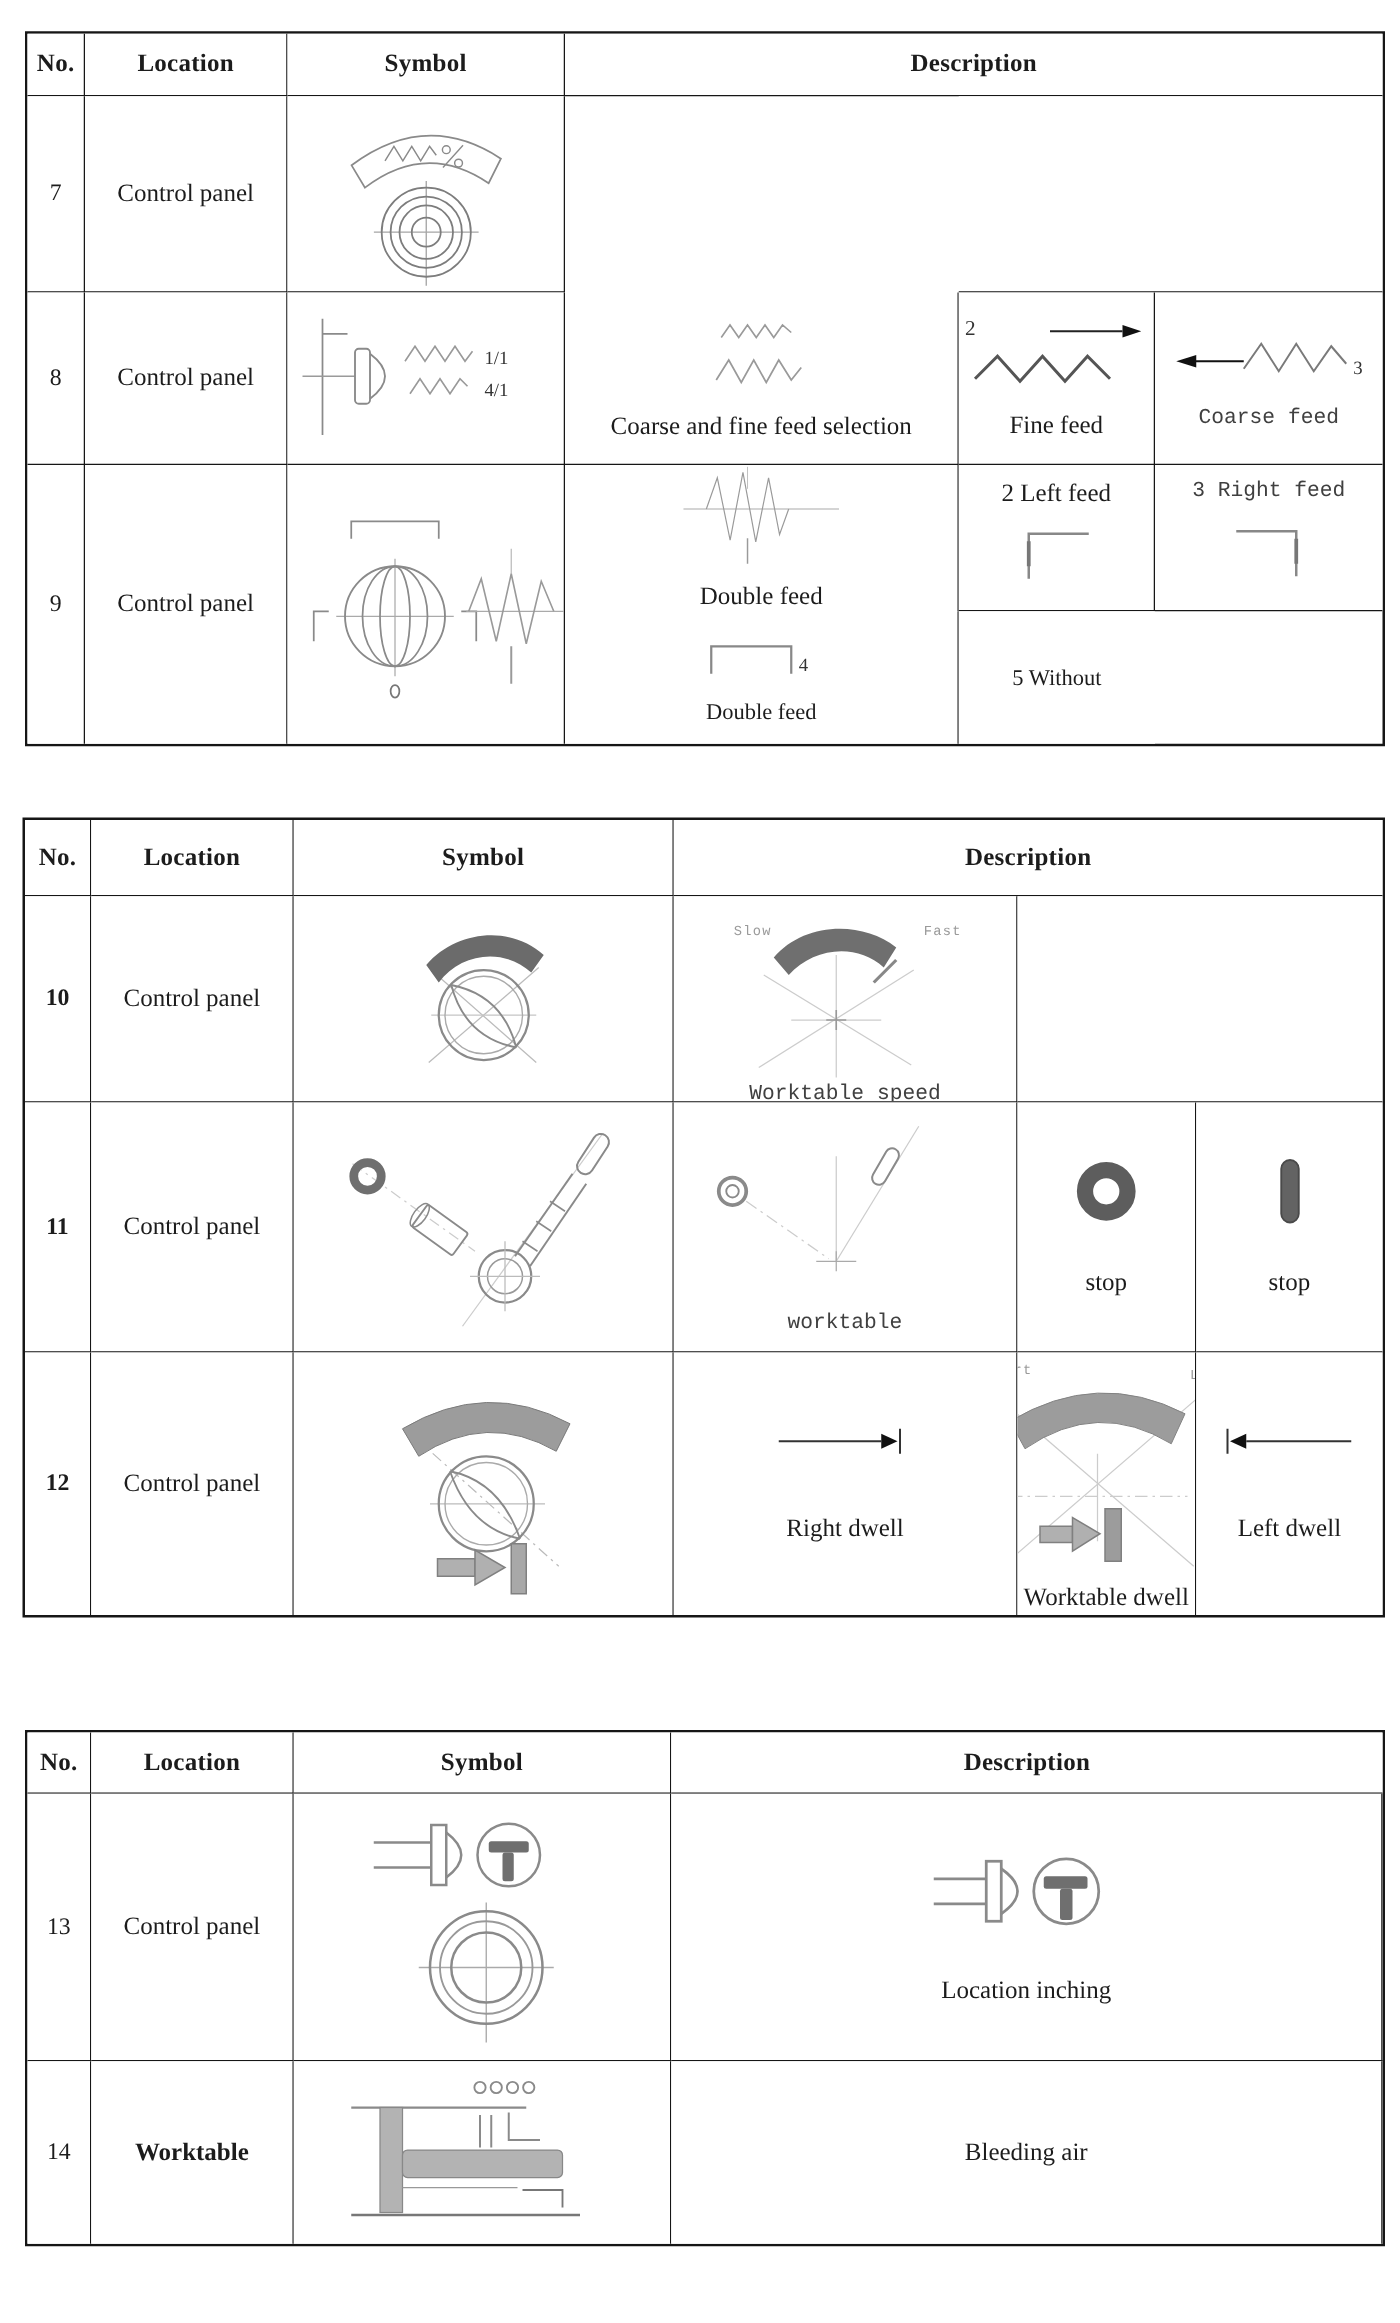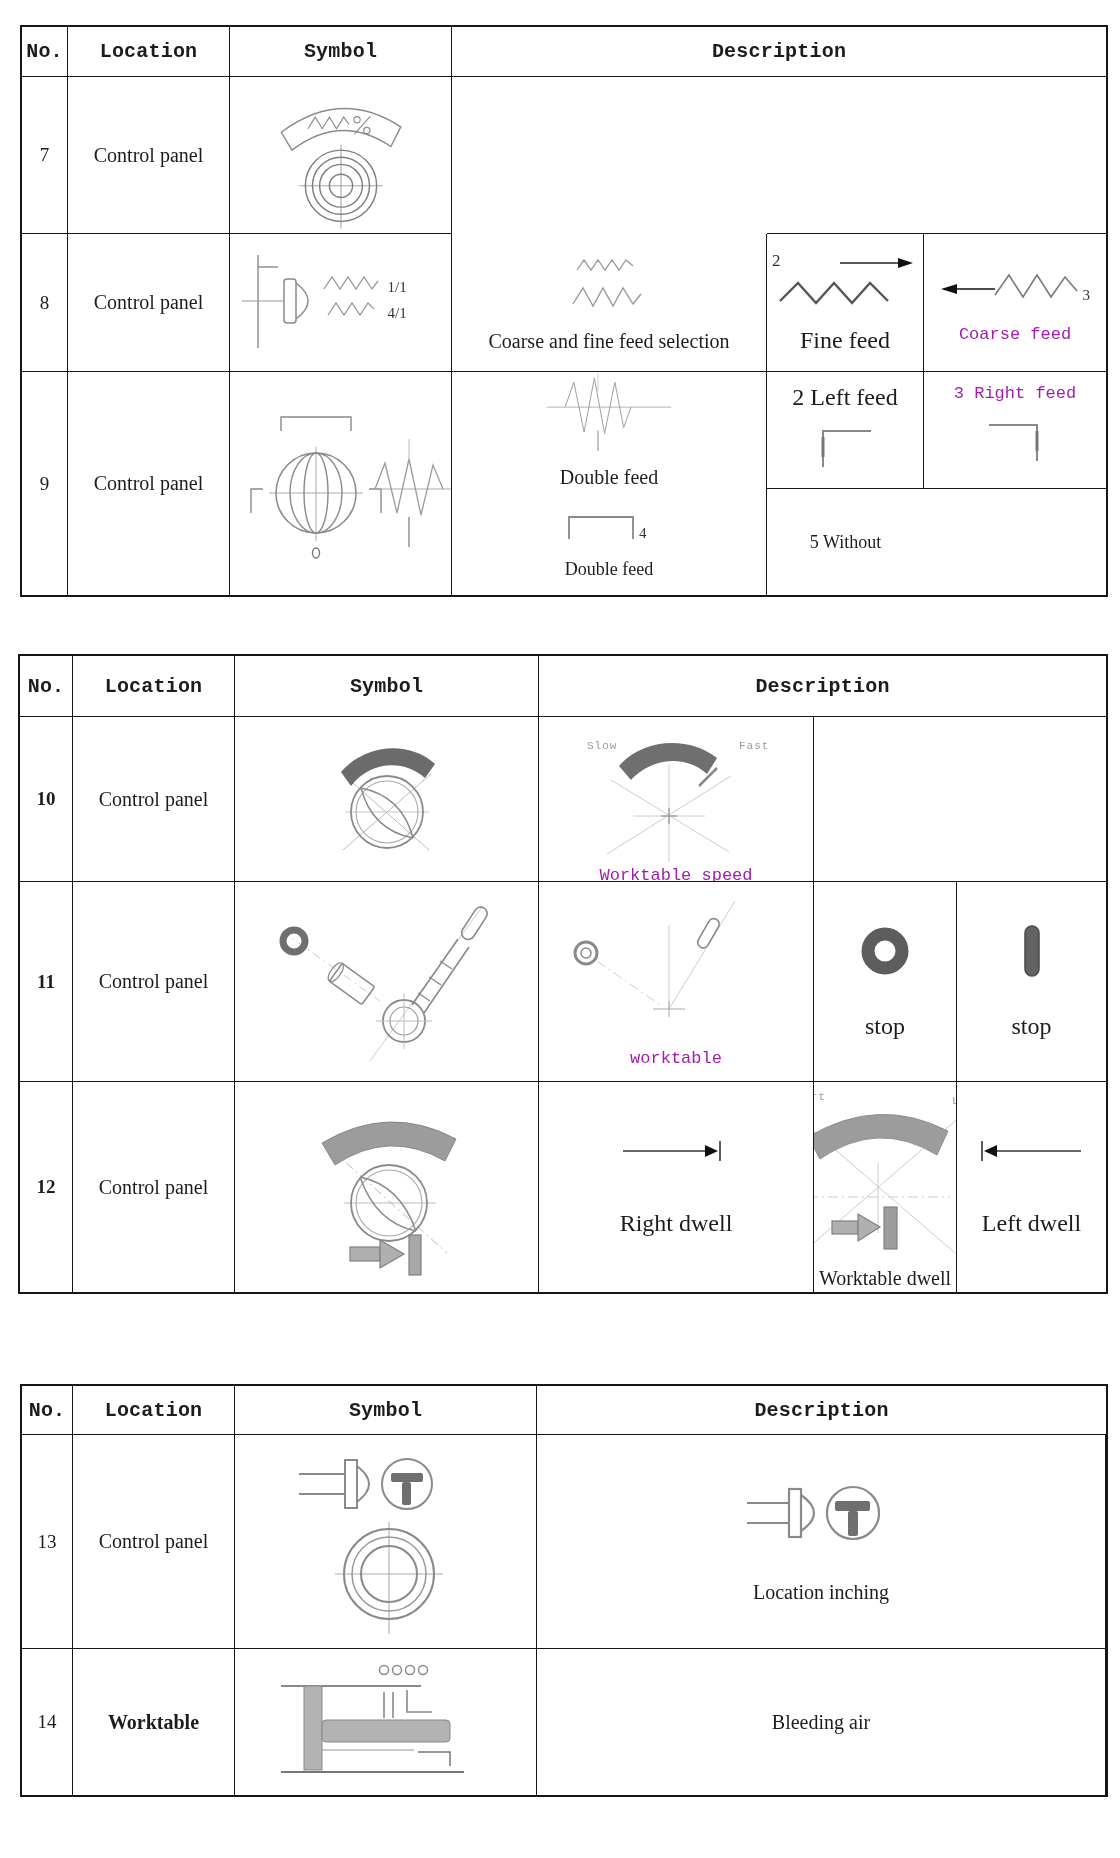--- a/index.html
+++ b/index.html
@@ -9,28 +9,28 @@
   }
   .tbl { position:absolute; display:grid; background:#fff; border:2px solid #161616; }
   #t1 { left:20px;  top:25px;   grid-template-columns:46px 162px 222px 315px 157px 182px; grid-template-rows:50px 157px 138px 117px 106px; }
   #t2 { left:18px;  top:654px;  grid-template-columns:53px 162px 304px 275px 143px 149px; grid-template-rows:61px 165px 200px 210px; }
   #t3 { left:20px;  top:1384px; grid-template-columns:51px 162px 302px 569px;             grid-template-rows:49px 214px 146px; }
   .c  { border-right:1.5px solid #161616; border-bottom:1.5px solid #161616;
         display:flex; flex-direction:column; align-items:center; justify-content:center;
         position:relative; overflow:hidden; background:#fff; }
   .nr { border-right:none; }
   .nb { border-bottom:none; }
-  .hd   { font-weight:bold; font-size:20px; letter-spacing:.2px;font-family:Liberation Mono, monospace; }
+  .hd   { font-weight:bold; font-size:20px; letter-spacing:.2px; }
   .no   { font-size:19px; }
   .bold { font-weight:bold; }
   .loc  { font-size:20px; }
   .dsc  { font-size:20px; }
-  .lbl  { font-size:24px;text-align:right; }
+  .lbl  { font-size:20px;text-align:right; }
   .sm   { font-size:18px; }
-  .mono { font-family:"Liberation Mono", monospace; font-size:17px; color:#a21caf; }
+  .mono { font-family:"Liberation Mono", monospace; font-size:17px; color:#404040; }
   .tiny { font-family:"Liberation Mono", monospace; font-size:11px; color:#9a9a9a; letter-spacing:1px; position:absolute; }
   .num  { font-size:15px; color:#333; position:absolute; font-family:"Liberation Serif", serif; }
   .rel  { position:relative; }
   svg { display:block; }
 </style>
 </head>
 <body>
 
 <div class="tbl" id="t1">
 

